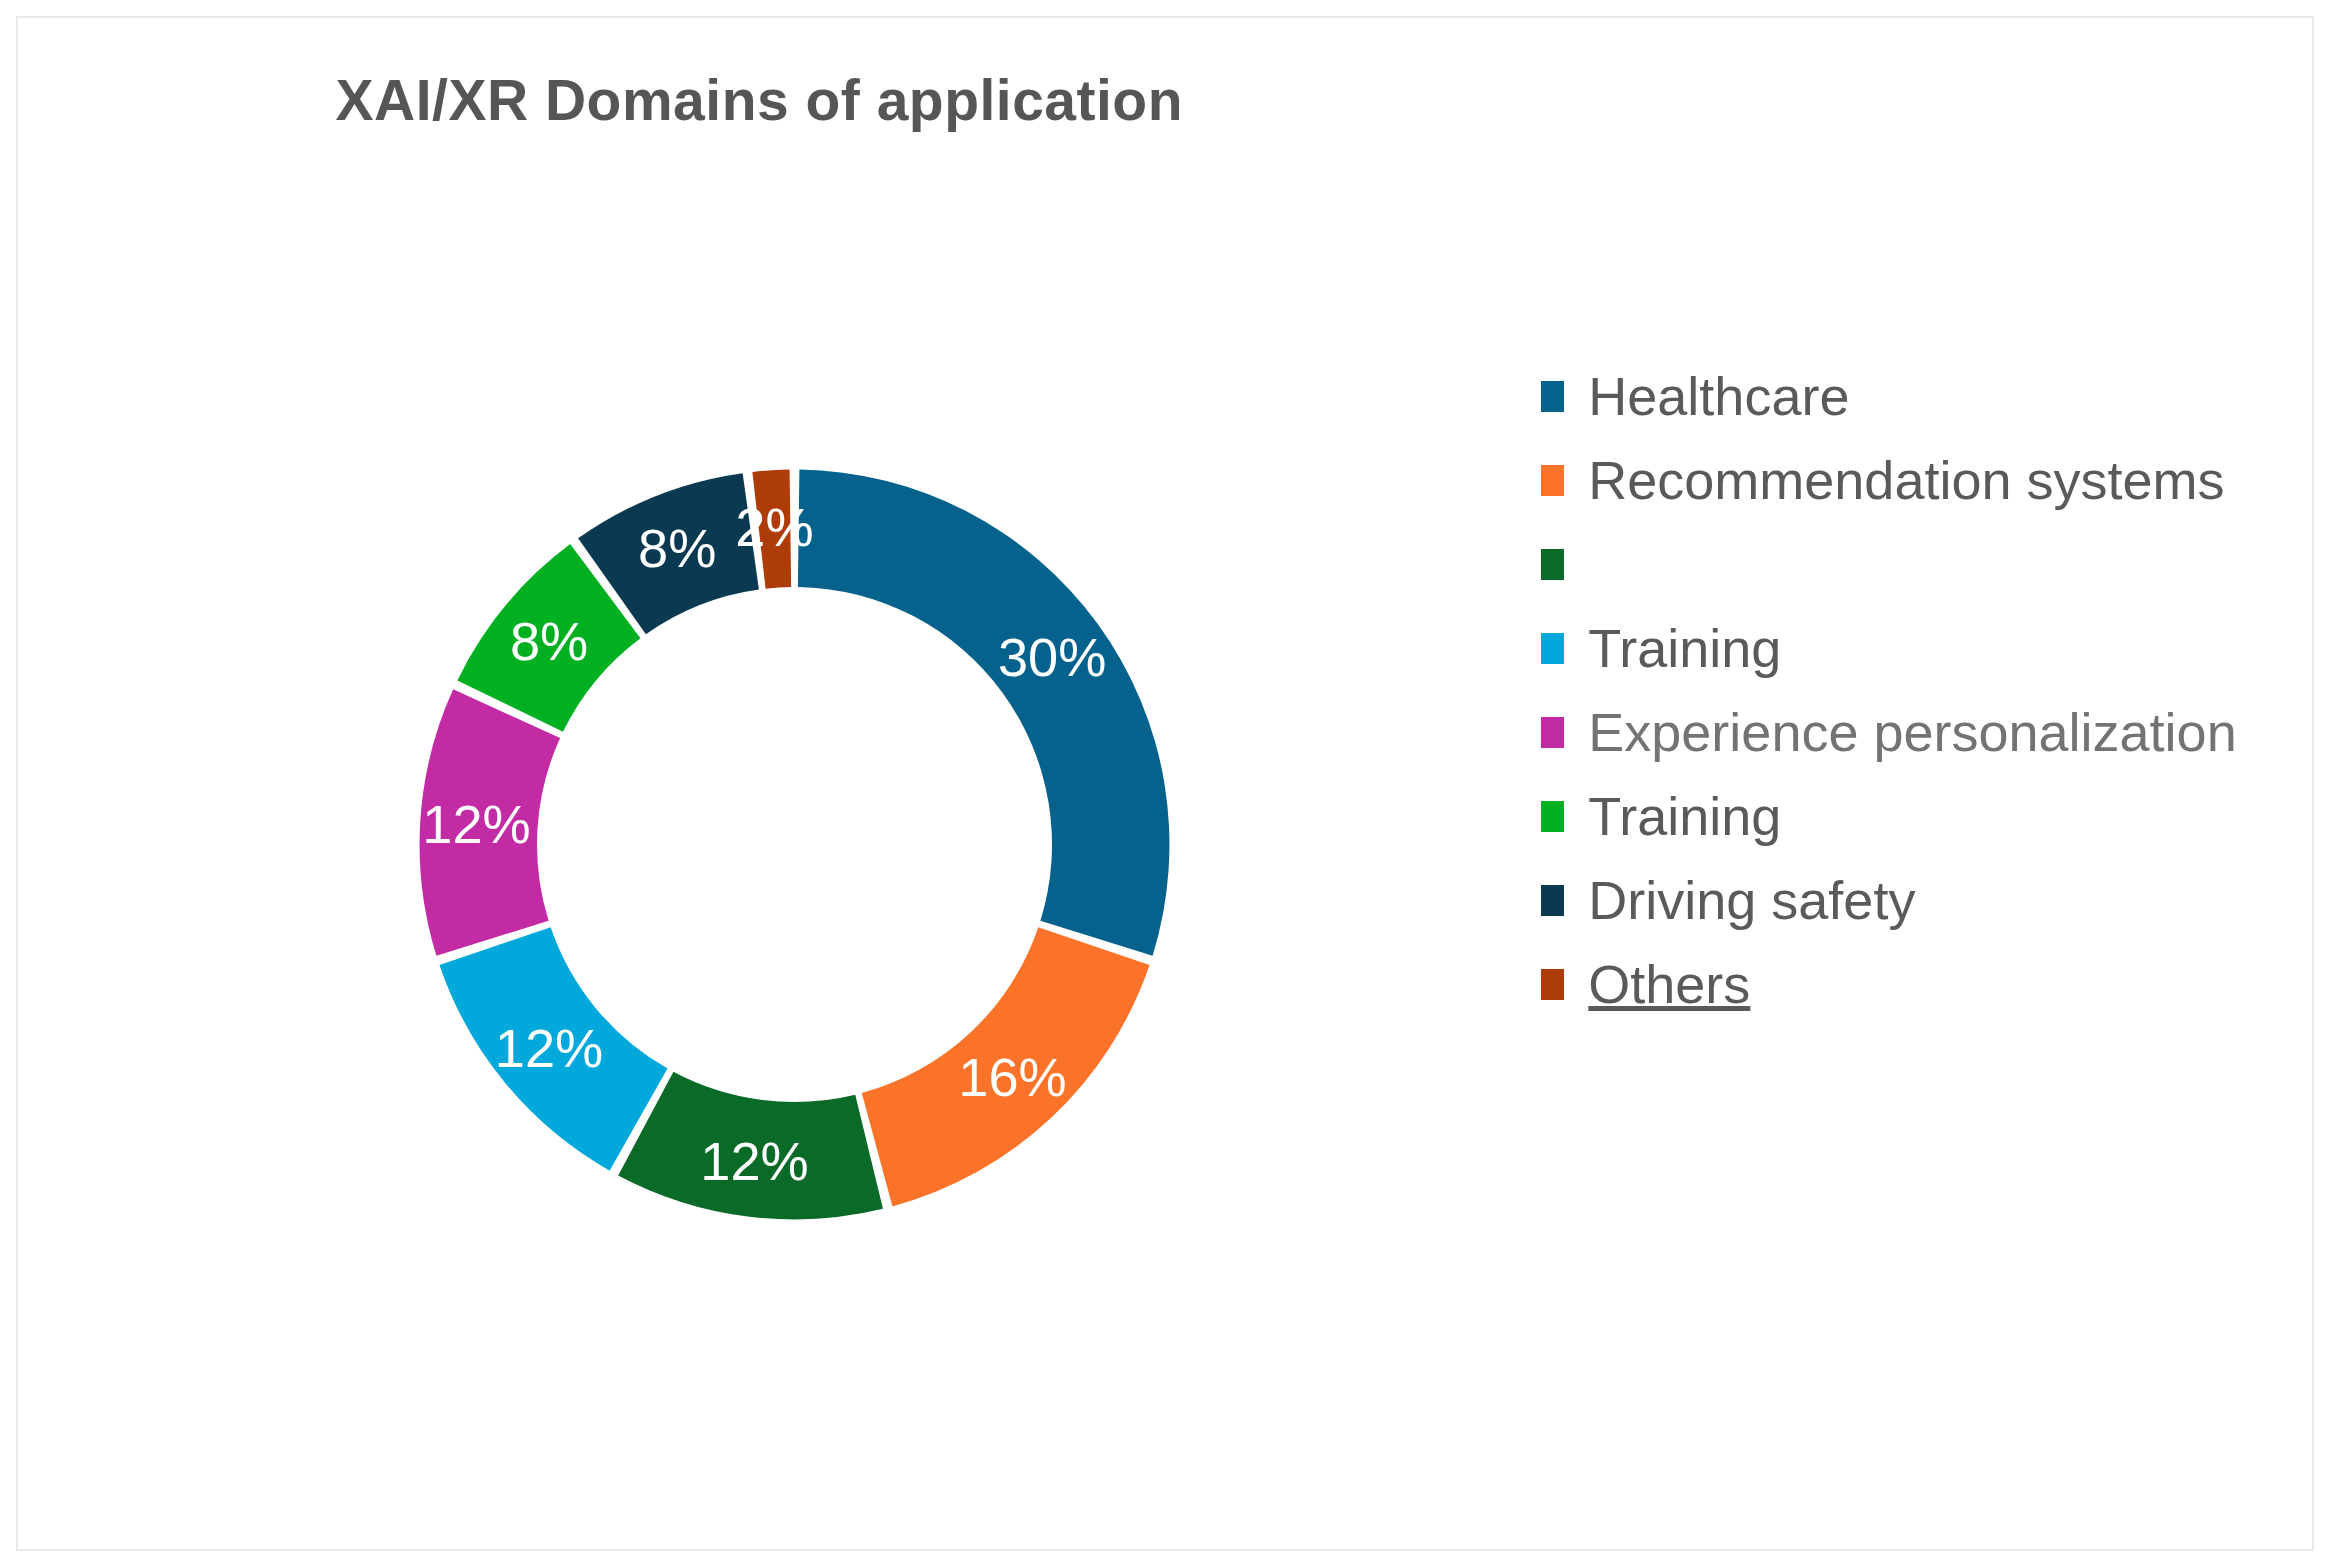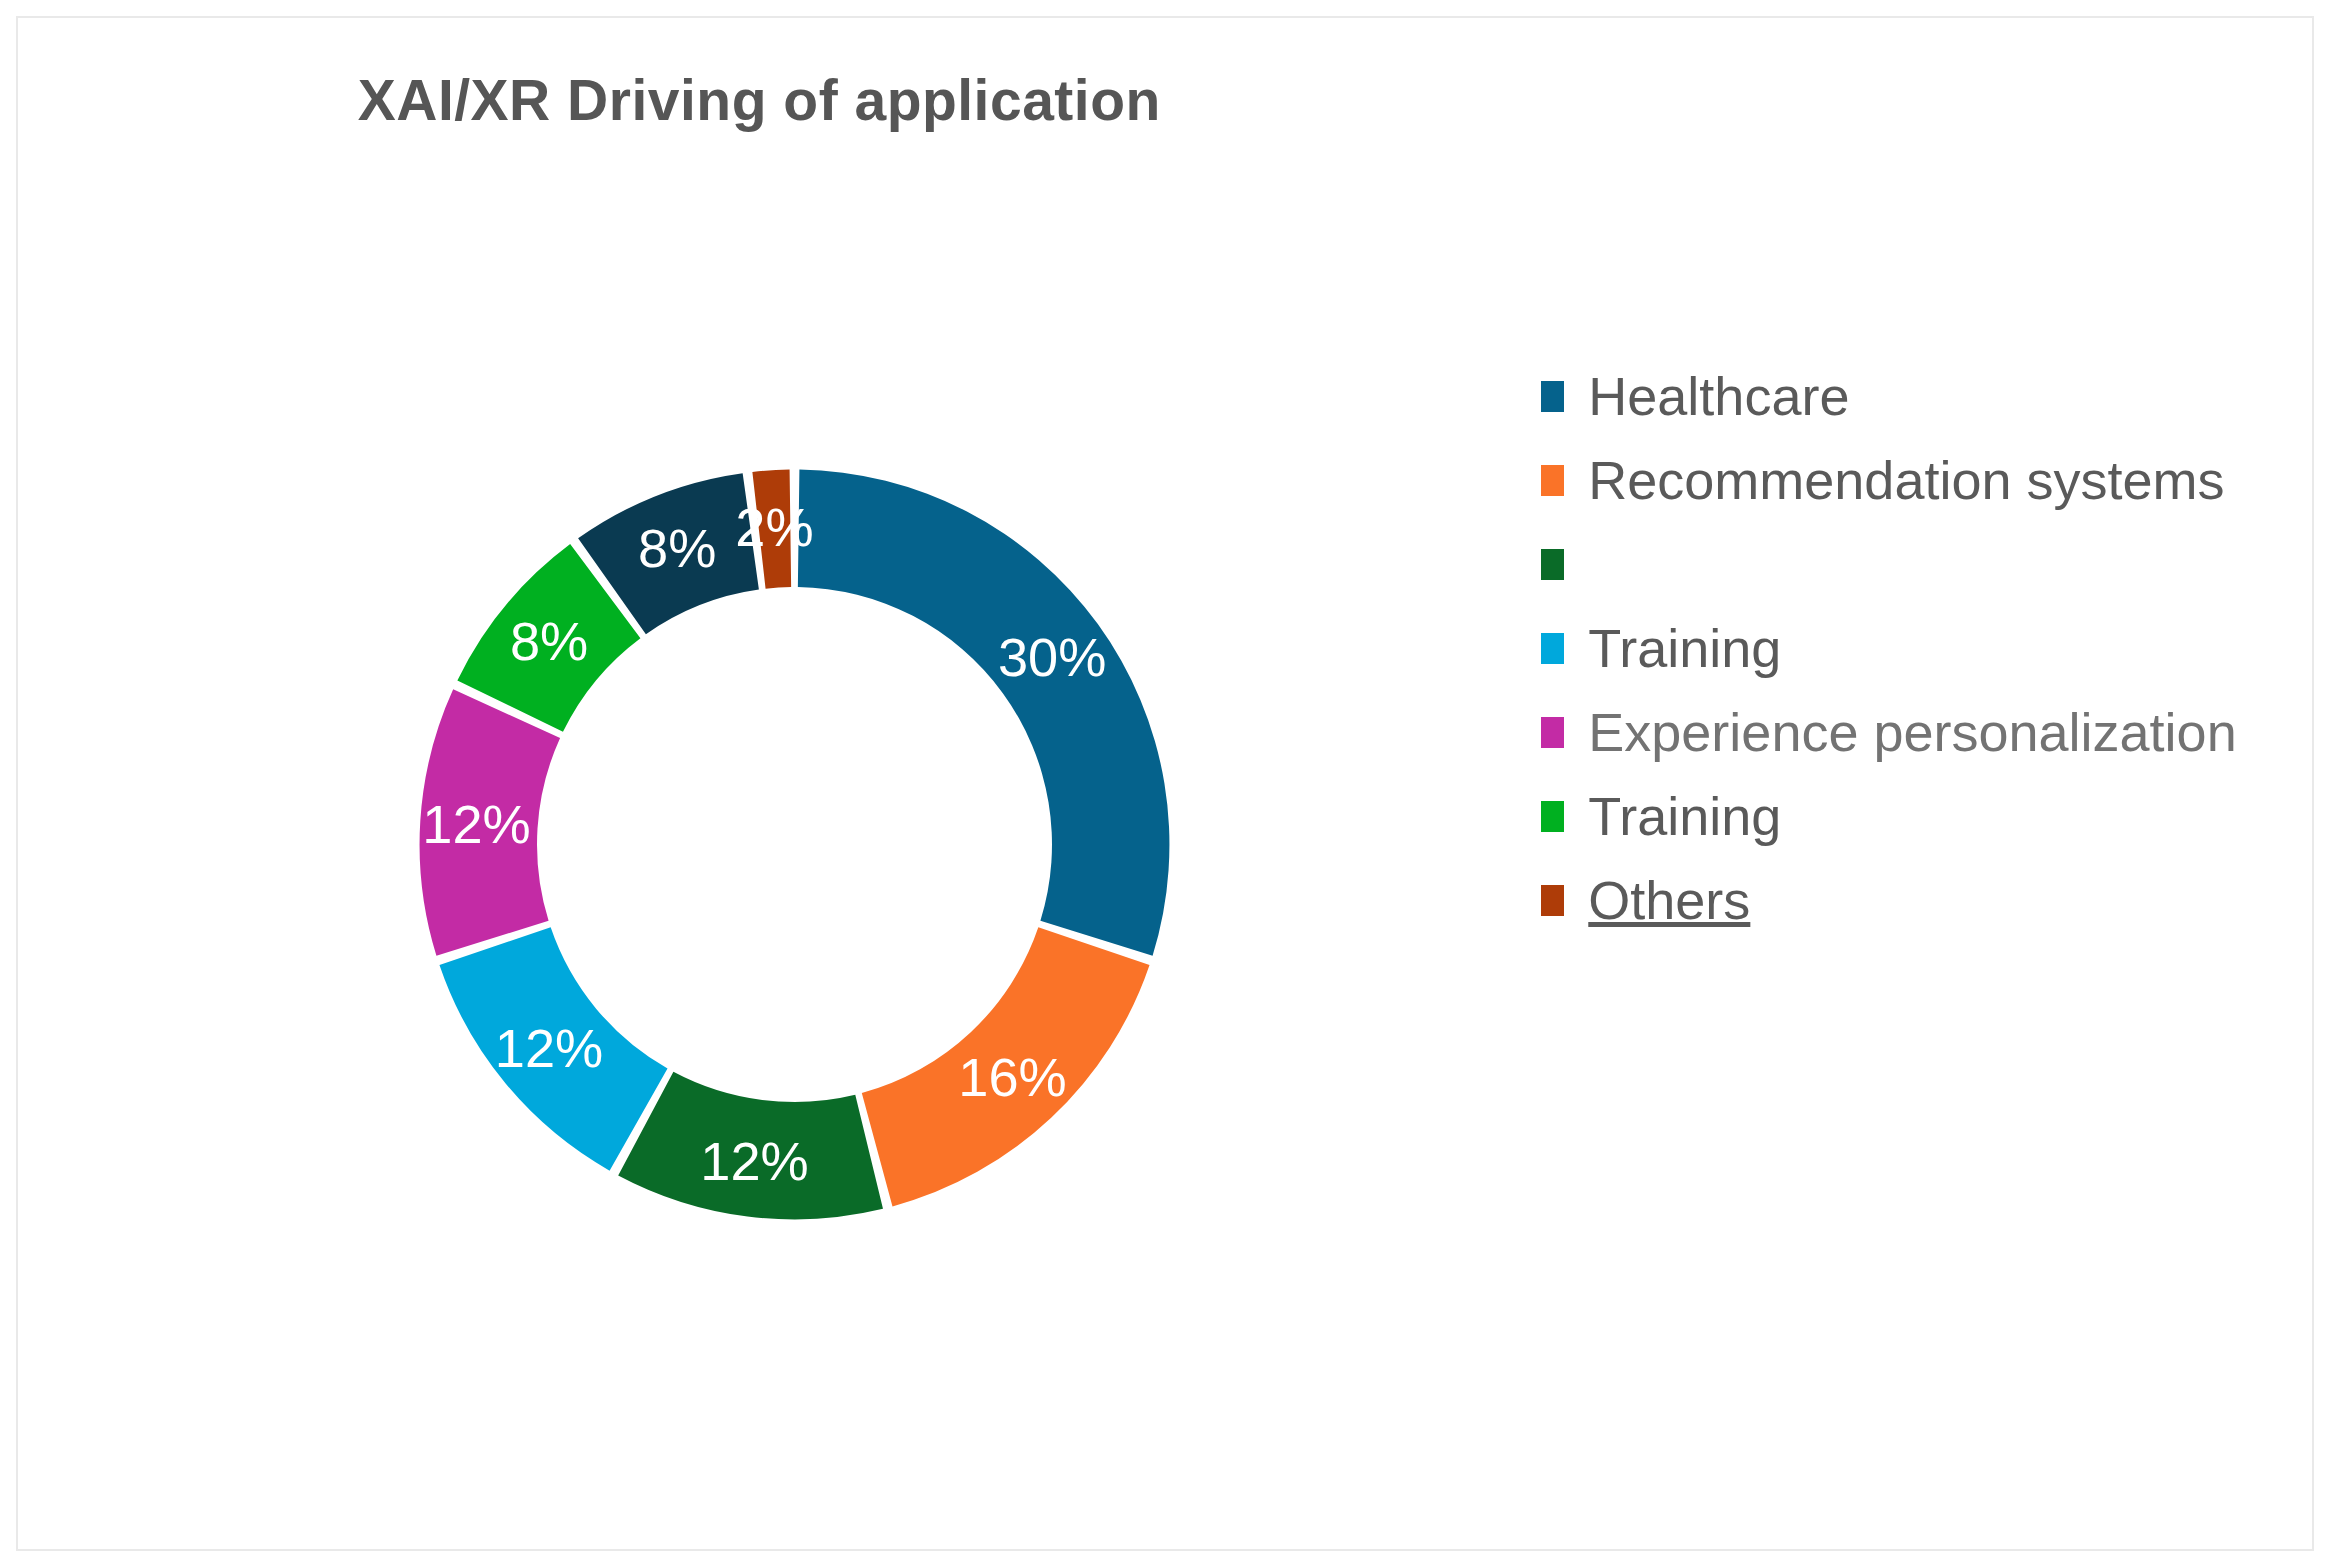--- a/index.html
+++ b/index.html
@@ -77,21 +77,21 @@
     color: #5a5a5a;
     white-space: nowrap;
     line-height: 1;
   }
 </style>
 </head>
 <body>
 
 <div id="figure">
 
-  <div id="chart-title">XAI/XR Driving of application</div>
+  <div id="chart-title">XAI/XR Domains of application</div>
 
   <div id="donut-wrap">
     <svg id="donut-svg" viewBox="0 0 1440 1440">
       <g id="slice-group">
           <path d="M 725.432182162108 305.0355540567871 A 415 415 0 0 1 1116.3332769497324 843.064753614862 L 992.1806841702983 804.5143488680377 A 285 285 0 0 0 723.7305347378332 435.024416641408 Z" fill="#05628c"></path>
           <path d="M 1112.976003740469 853.397378100812 A 415 415 0 0 1 828.4589814094452 1120.5766460387144 L 794.4838787992576 995.0948051109244 A 285 285 0 0 0 989.8750869061051 811.6102476114011 Z" fill="#fa7328"></path>
           <path d="M 817.935941068643 1123.2785035766217 A 415 415 0 0 1 524.849611061145 1086.2530896757235 L 585.9810581986176 971.5232061628462 A 285 285 0 0 0 787.2572125411164 996.950297636957 Z" fill="#0a6b28"></path>
           <path d="M 515.3290960294044 1081.0191422457528 A 415 415 0 0 1 327.02399625953126 853.3973781008124 L 450.1249130938949 811.6102476114012 A 285 285 0 0 0 579.4428731768198 967.9288085302159 Z" fill="#00a8dc"></path>
           <path d="M 323.6667230502677 843.0647536148623 A 415 415 0 0 1 342.21603282637295 548.2319175558048 L 460.5579984470272 602.0387867551912 A 285 285 0 0 0 447.8193158297019 804.5143488680379 Z" fill="#c32ba5"></path>
           <path d="M 346.84185417164247 538.4015468074074 A 415 415 0 0 1 471.6952907631764 387.47966773320985 L 549.4774888373621 491.64266338304776 A 285 285 0 0 0 463.7347673226942 595.2878092532798 Z" fill="#00b020"></path>
@@ -129,19 +129,23 @@
       </div>
       <div class="legend-item">
         <span class="legend-swatch" style="background: rgb(195, 43, 165);"></span>
         <span class="legend-label" style="color: #737373;">Experience personalization</span>
       </div>
       <div class="legend-item">
         <span class="legend-swatch" style="background: rgb(0, 176, 32);"></span>
         <span class="legend-label" style="color: rgb(90, 90, 90);">Training</span>
       </div>
       <div class="legend-item">
+        <span class="legend-swatch" style="background: rgb(10, 58, 81);"></span>
+        <span class="legend-label" style="color: rgb(90, 90, 90);">Driving safety</span>
+      </div>
+      <div class="legend-item">
         <span class="legend-swatch" style="background: rgb(174, 60, 8);"></span>
         <span class="legend-label" style="color: rgb(90, 90, 90); text-decoration: underline;">Others</span>
       </div>
     </div>
 
 </div>
 
 
 </body></html>

